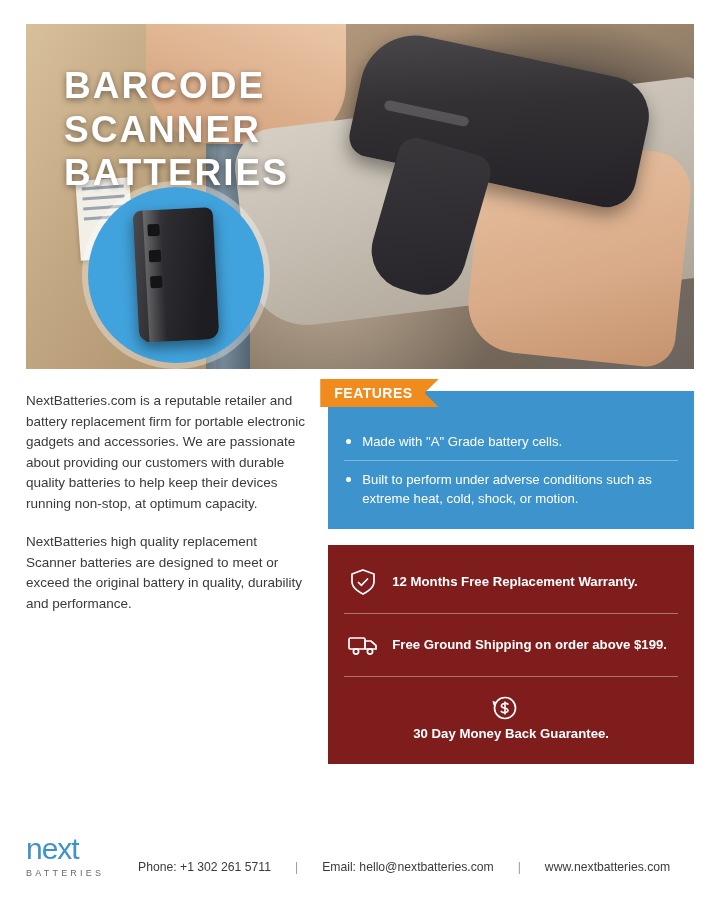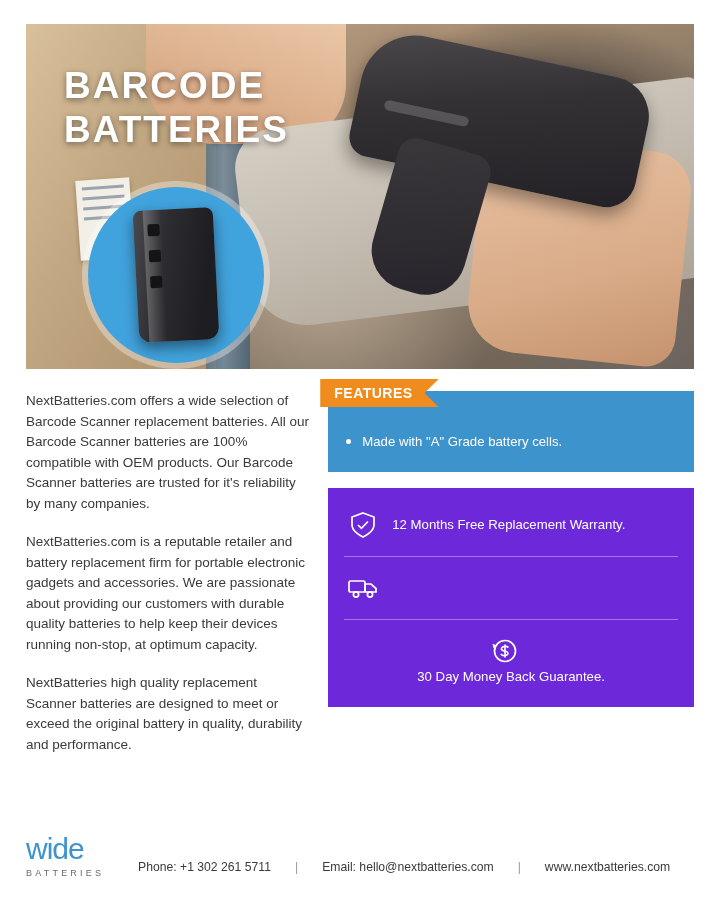--- a/index.html
+++ b/index.html
@@ -165,22 +165,23 @@
   .feature-list li:before {
     content: "";
     position: absolute; left: 2px; top: 16px;
     width: 5px; height: 5px; border-radius: 50%;
     background: #ffffff;
   }
 
   
   .guarantee-box {
     margin-top: 16px;
-    background: #6d28d9;
+    background: #7f1d1d;
     padding: 6px 16px;
+    font-weight: bold;
   }
   .guarantee-row {
     display: flex; align-items: center;
     padding: 14px 2px;
     border-bottom: 1px solid rgba(255,255,255,.38);
   }
   .guarantee-row:last-child { border-bottom: none; flex-direction: column; }
   .guarantee-icon {
     width: 34px; height: 34px; flex: 0 0 34px;
     margin-right: 12px;
@@ -236,42 +237,43 @@
         <span></span>
     </div>
     <div class="hero-hand2"></div>
     <div class="hero-arm"></div>
     <div class="hero-hand"></div>
     <div class="hero-scanner"></div>
     <div class="hero-grip"></div>
 
     <div class="hero-title">
       <div>BARCODE</div>
+      <div>SCANNER</div>
       <div>BATTERIES</div>
     </div>
 
     <div class="battery-circle">
       <div class="battery-shape"></div>
     </div>
   </div>
 
   <div class="content">
 
     <div class="left-col">
-      <p>NextBatteries.com offers a wide selection of Barcode Scanner replacement batteries. All our Barcode Scanner batteries are 100% compatible with OEM products. Our Barcode Scanner batteries are trusted for it's reliability by many companies.</p>
       <p>NextBatteries.com is a reputable retailer and battery replacement firm for portable electronic gadgets and accessories. We are passionate about providing our customers with durable quality batteries to help keep their devices running non-stop, at optimum capacity.</p>
       <p>NextBatteries high quality replacement Scanner batteries are designed to meet or exceed the original battery in quality, durability and performance.</p>
     </div>
 
     <div class="right-col">
 
       <div class="features-box">
         <div class="features-tab">FEATURES</div>
         <ul class="feature-list">
           <li>Made with "A" Grade battery cells.</li>
+          <li>Built to perform under adverse conditions such as extreme heat, cold, shock, or motion.</li>
         </ul>
       </div>
 
       <div class="guarantee-box">
 
         <div class="guarantee-row">
           <div class="guarantee-icon">
             <svg width="30" height="30" viewBox="0 0 30 30">
               <path d="M15 3 L26 7 V15 C26 22 15 27 15 27 C15 27 4 22 4 15 V7 Z" fill="none" stroke="#ffffff" stroke-width="1.7"></path>
               <path d="M10 15 l3.4 3.4 L20 11.5" fill="none" stroke="#ffffff" stroke-width="1.7"></path>
@@ -282,41 +284,42 @@
 
         <div class="guarantee-row">
           <div class="guarantee-icon">
             <svg width="32" height="24" viewBox="0 0 32 24">
               <rect x="2" y="5" width="16" height="11" rx="1.5" fill="none" stroke="#ffffff" stroke-width="1.7"></rect>
               <path d="M18 8 h6 l5 4.5 V16 h-11 Z" fill="none" stroke="#ffffff" stroke-width="1.7"></path>
               <circle cx="9" cy="18.5" r="2.6" fill="none" stroke="#ffffff" stroke-width="1.7"></circle>
               <circle cx="23" cy="18.5" r="2.6" fill="none" stroke="#ffffff" stroke-width="1.7"></circle>
             </svg>
           </div>
+          <div class="guarantee-text">Free Ground Shipping on order above $199.</div>
         </div>
 
         <div class="guarantee-row">
           <div class="guarantee-icon">
             <svg width="30" height="30" viewBox="0 0 30 30">
               <circle cx="15" cy="15" r="10.5" fill="none" stroke="#ffffff" stroke-width="1.7"></circle>
               <path d="M18.5 11.5 C17 10 12.5 9.8 11.5 12.2 C10.6 14.4 14 14.8 16.2 15.4 C18.4 16 18.6 18.5 16.4 19.2 C14 20 11.6 19 10.8 18" fill="none" stroke="#ffffff" stroke-width="1.6"></path>
               <path d="M15 8.4 V21.6" fill="none" stroke="#ffffff" stroke-width="1.6"></path>
               <path d="M6 10 l-2.4 -1 l0.6 2.8" fill="none" stroke="#ffffff" stroke-width="1.6"></path>
             </svg>
           </div>
           <div class="guarantee-text">30 Day Money Back Guarantee.</div>
         </div>
 
       </div>
     </div>
   </div>
 
   <div class="footer">
     <div class="logo">
-      <div class="logo-next">wide</div>
+      <div class="logo-next">next</div>
       <div class="logo-batteries">BATTERIES</div>
     </div>
     <div class="footer-contact">
       <span>Phone: +1 302 261 5711</span>
       <span class="sep">|</span>
       <span>Email: hello@nextbatteries.com</span>
       <span class="sep">|</span>
       <span>www.nextbatteries.com</span>
     </div>
   </div>

